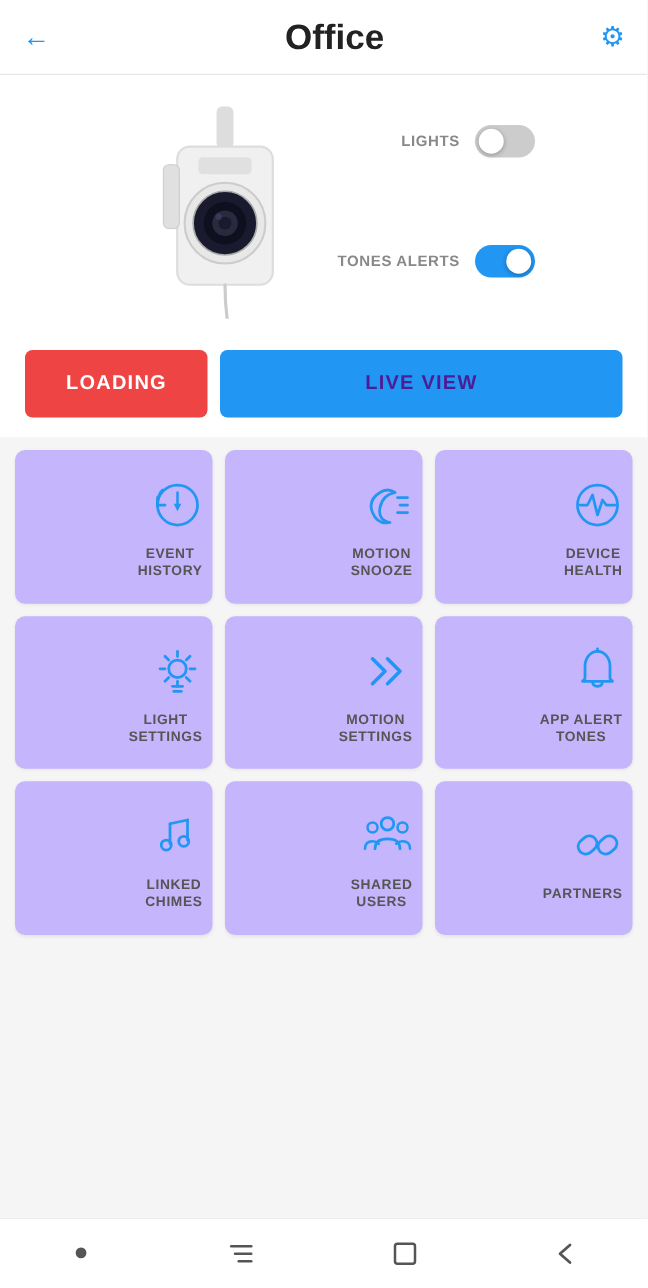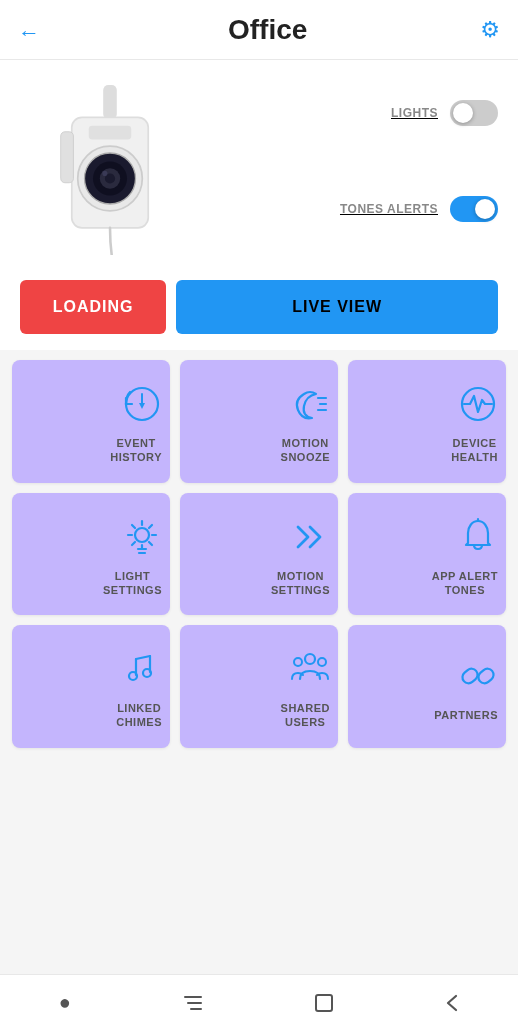--- a/index.html
+++ b/index.html
@@ -43,22 +43,21 @@
     .camera-section {
       background: #fff;
       padding: 20px 20px 0 20px;
       display: flex;
       flex-direction: column;
       align-items: stretch;
     }
     .camera-top {
       display: flex;
       align-items: flex-start;
-      justify-content: space-between;
-      text-decoration: underline;
+      justify-content: center;
     }
     .camera-image-area {
       width: 180px;
       height: 180px;
       display: flex;
       align-items: center;
       justify-content: center;
     }
     .camera-svg {
       width: 160px;
@@ -125,21 +124,21 @@
       letter-spacing: 1px;
       border: none;
       border-radius: 6px;
       padding: 18px 0;
       margin-right: 10px;
       cursor: pointer;
     }
     .btn-live {
       flex: 2.2;
       background: #2196f3;
-      color: #000000;
+      color: #4c1d95;
       font-size: 16px;
       font-weight: 700;
       letter-spacing: 1px;
       border: none;
       border-radius: 6px;
       padding: 18px 0;
       cursor: pointer;
     }
 
     

